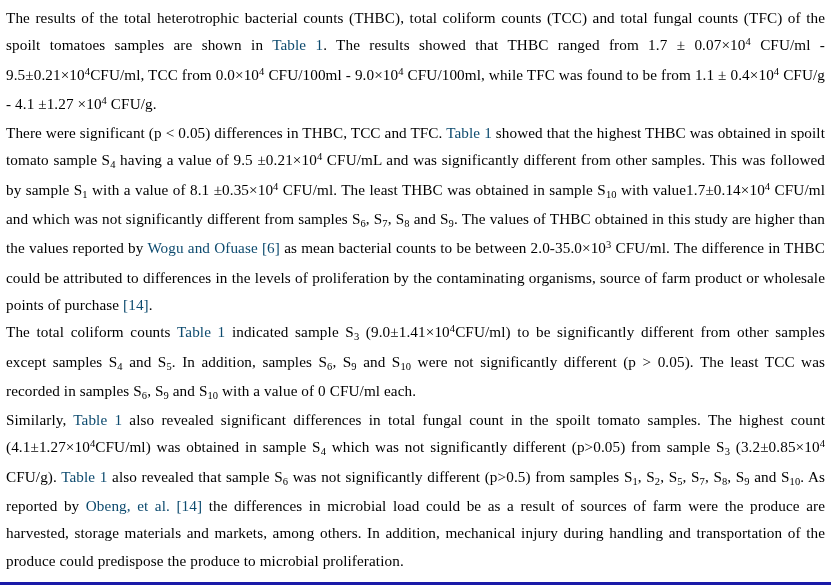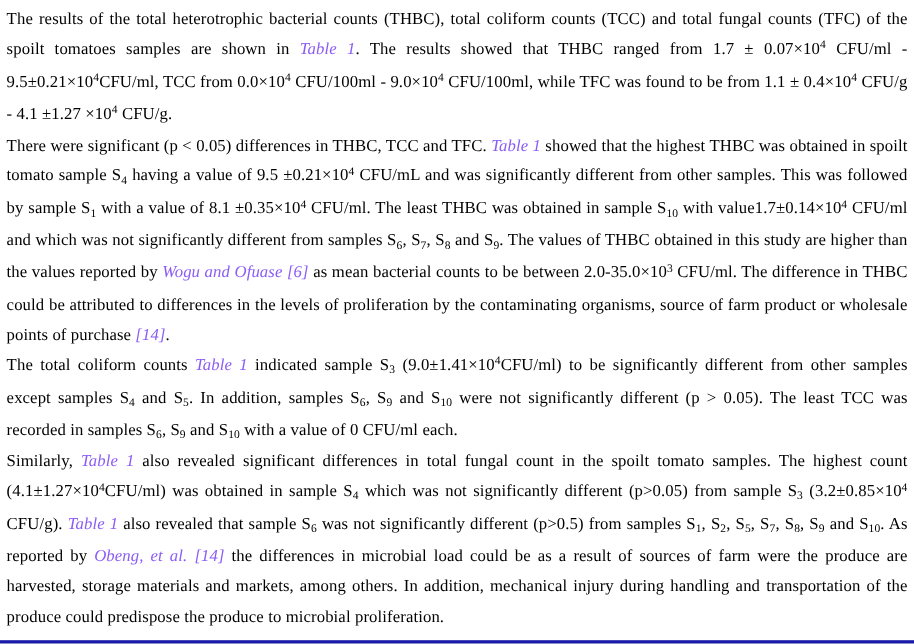--- a/index.html
+++ b/index.html
@@ -24,22 +24,21 @@
   p.para {
     margin: 0;
     padding: 0;
     font-size: 15.2px;
     line-height: 27.3px;
     text-align: justify;
     text-justify: inter-word;
     letter-spacing: 0.1px;
   }
   .link {
-    color: #8b5cf6;
-    font-style: italic;
+    color: #0c4a6e;
   }
   sub {
     font-size: 10.5px;
     vertical-align: baseline;
     position: relative;
     top: 3px;
   }
   sup {
     font-size: 10.5px;
     vertical-align: baseline;

